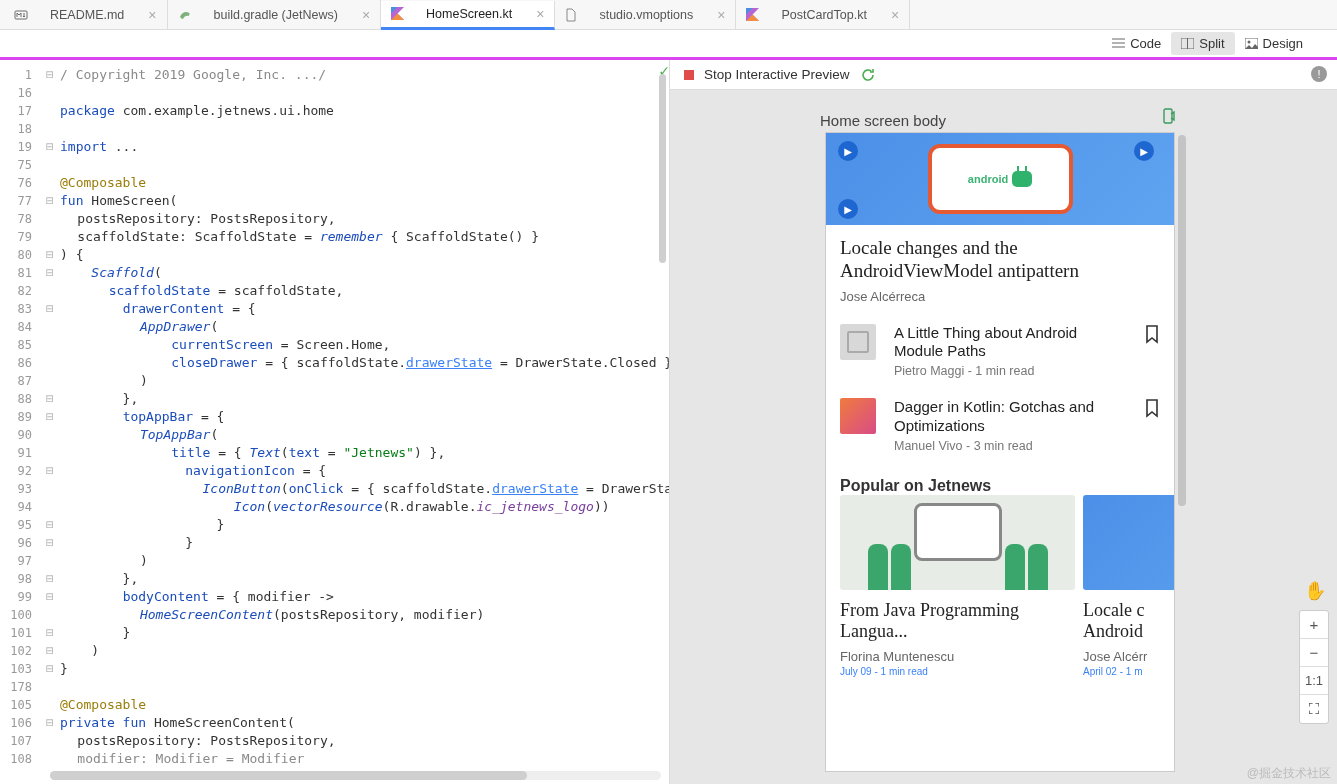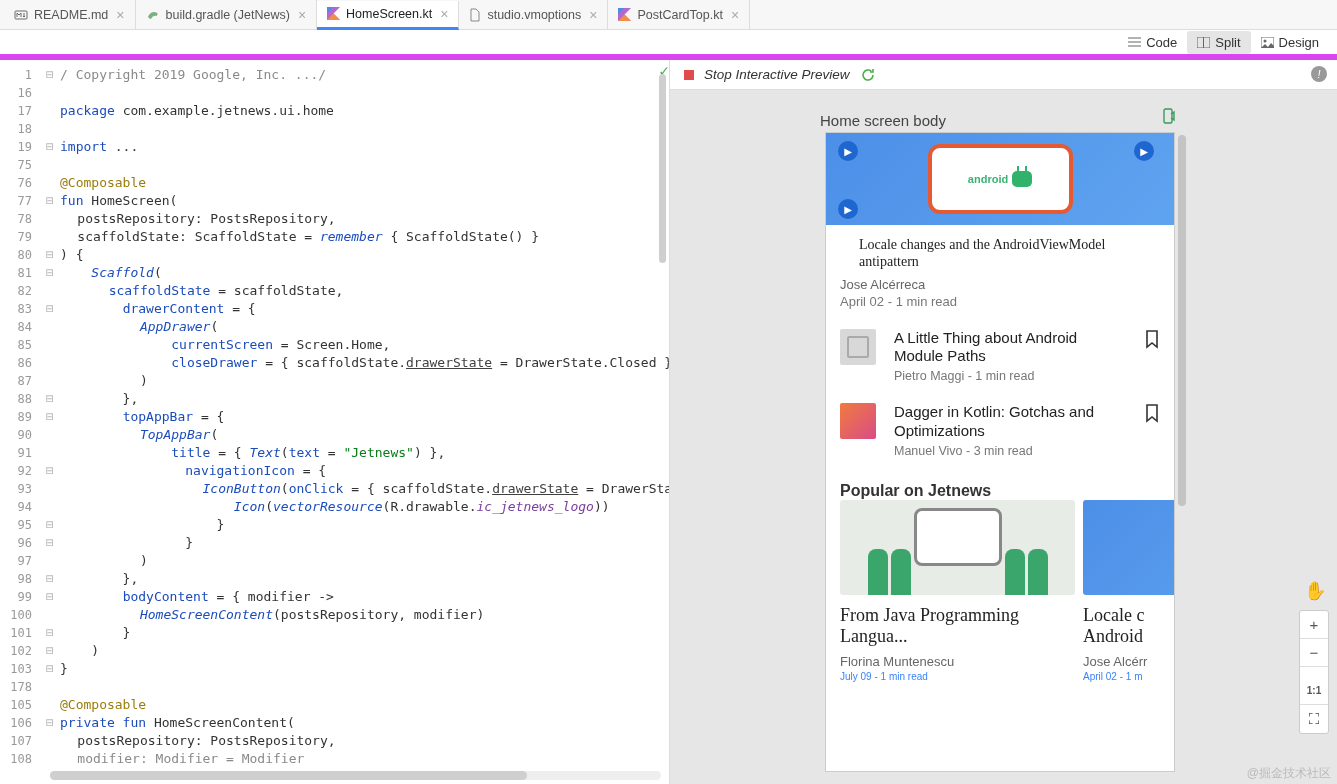--- a/index.html
+++ b/index.html
@@ -14,43 +14,43 @@
 
 
 .tabs {
   display: flex; align-items: center;
   height: 30px;
   border-bottom: 1px solid #ddd;
   background: #f7f7f7;
   padding-left: 4px;
 }
 .tab {
-  display: flex; align-items: center; gap: 6px;
+  display: flex; align-items: center; gap: 22px;
   padding: 0 10px; height: 100%;
   font-size: 12.5px; color: #555;
   border-right: 1px solid #ddd;
   cursor: pointer;
   background: #f7f7f7;
 }
 .tab .close { font-size: 14px; color: #aaa; margin-left: 2px;}
 .tab.active {
   background: #fff; color: #222;
   border-bottom: 3px solid #4285f4;
   margin-bottom: -1px;
 }
 .icon { display: inline-flex; align-items: center; justify-content: center; }
 .icon svg { display: block; }
 
 
 .view-toolbar {
   display: flex; align-items: center; justify-content: flex-end;
   height: 30px; gap: 0;
-  border-bottom: 6px solid #d946ef;
-  background: #fff;
-  padding-right: 8px;
+  border-bottom: 3px solid #d946ef;
+  background: #fff;
+  padding-right: 24px;
 }
 .view-mode {
   display: flex; align-items: center; gap: 5px;
   padding: 4px 10px;
   font-size: 13px; color: #333;
   cursor: pointer;
 }
 .view-mode.active { background: #e5e5e5; border-radius: 3px; }
 
 
@@ -83,21 +83,21 @@
   overflow: hidden;
   color: #333;
 }
 .code .line { height: 18px; display: flex; }
 .fold-dot { color: #bbb; margin-right: 6px; display: inline-block; width: 8px; }
 .kw { color: #1a4cbc; }
 .anno { color: #9a7d0a; }
 .str { color: #067d17; }
 .param { color: #1a4cbc; }
 .func-i { color: #1a4cbc; font-style: italic; }
-.under { text-decoration: underline; color: #404040; }
+.under { text-decoration: underline; color: #3b82f6; }
 .fade { color: #8a8a8a; }
 .rid { color: #7a3e9d; font-style: italic;}
 .editor-hscroll {
   position: absolute; bottom: 4px; left: 50px; right: 8px;
   height: 9px; background: #eee; border-radius: 5px;
 }
 .editor-hscroll .thumb {
   position: absolute; left: 0; width: 78%; top: 0; bottom: 0;
   background: #cfcfcf; border-radius: 5px;
 }
@@ -118,21 +118,20 @@
   background: #e6e6e6;
   position: relative;
   overflow: hidden;
 }
 .preview-header {
   display: flex; align-items: center; gap: 10px;
   height: 30px; padding: 0 14px;
   background: #fff;
   border-bottom: 1px solid #ddd;
   font-size: 13.5px;
-  font-style: italic;
 }
 .stop-square { width: 10px; height: 10px; background: #e04b4b; display: inline-block;}
 .refresh-icon svg { stroke: #4caf50; }
 .preview-label {
   position: absolute; left: 150px; top: 52px;
   font-size: 15px; color: #444;
 }
 .preview-deploy {
   position: absolute; left: 490px; top: 48px;
   color: #3a7; font-size: 16px;
@@ -161,21 +160,21 @@
 .hero .phone-frame .word { font-size: 11px; color: #3bb273; font-weight: 600; }
 .hero .phone-frame .dot { width: 20px; height: 16px; background: #2fb36c; border-radius: 5px; position: relative;}
 .hero .phone-frame .dot::before, .hero .phone-frame .dot::after {
   content: ""; position: absolute; top: -5px; width: 2px; height: 6px; background: #2fb36c;}
 .hero .phone-frame .dot::before{left:5px;} .hero .phone-frame .dot::after{right:5px;}
 .hero .play {
   position: absolute; width: 20px; height: 20px; background: #1e66d0; border-radius: 50%;
   display: flex; align-items: center; justify-content: center; color:#fff; font-size:10px;
 }
 .post-hero { padding: 12px 14px 10px; }
-.post-hero .title { font-size: 14px; font-weight: 400; color: #222; line-height: 1.2; margin-bottom: 6px; font-family: Georgia, serif; margin-left: 19px;}
+.post-hero .title { font-size: 19px; font-weight: 400; color: #222; line-height: 1.2; margin-bottom: 6px; font-family: Georgia, serif;}
 .post-hero .author { font-size: 13px; color: #666; }
 .post-hero .meta { font-size: 13px; color: #777; margin-top: 2px;}
 .post-row {
   display: flex; align-items: flex-start; padding: 10px 14px; gap: 18px;
 }
 .post-row .thumb { width: 36px; height: 36px; background: #ddd; flex-shrink: 0; border-radius: 2px;}
 .post-row .thumb.orange { background: linear-gradient(135deg,#f07b3f,#d94c86);}
 .post-row .thumb.gray { background: #d8d8d8; position: relative;}
 .post-row .thumb.gray::after { content:""; position:absolute; inset:7px; border:2px solid #aaa; border-radius:2px;}
 .post-row .info { flex: 1; }
@@ -212,21 +211,21 @@
   display: flex; flex-direction: column;
   background: #fff; border: 1px solid #ccc; border-radius: 3px;
 }
 .zoom-controls .zbtn {
   width: 28px; height: 28px;
   display: flex; align-items: center; justify-content: center;
   border-bottom: 1px solid #ddd;
   font-size: 15px; color: #555; cursor: pointer;
 }
 .zoom-controls .zbtn:last-child { border-bottom: none;}
-.zoom-controls .zbtn.small { font-size: 10px; font-weight: 700; margin-top: 10px;}
+.zoom-controls .zbtn.small { font-size: 13px; font-weight: 400;}
 .pan-btn {
   position: absolute; right: 10px; top: 520px;
   font-size: 18px; color: #555;
 }
 .warn-badge {
   position: absolute; right: 10px; top: 6px;
   width: 16px; height: 16px; background: #999; color: #fff; border-radius: 50%;
   font-size: 11px; display:flex; align-items:center; justify-content:center;
 }
 .watermark {
@@ -403,21 +402,20 @@
           <span class="play" style="right:20px;top:8px">▶</span>
           <span class="play" style="left:12px;bottom:6px">▶</span>
           <div class="phone-frame">
             <span class="word">android</span>
             <span class="dot"></span>
           </div>
         </div>
         <div class="post-hero">
           <div class="title">Locale changes and the AndroidViewModel antipattern</div>
           <div class="author">Jose Alcérreca</div>
-          <div class="meta">April 02 - 1 min read</div>
         </div>
 
         <div class="post-row">
           <div class="thumb gray"></div>
           <div class="info">
             <div class="rtitle">A Little Thing about Android Module Paths</div>
             <div class="rmeta">Pietro Maggi - 1 min read</div>
           </div>
           <div class="bm">
             <svg width="16" height="20" viewBox="0 0 16 20" fill="none" stroke="#333" stroke-width="1.6">

